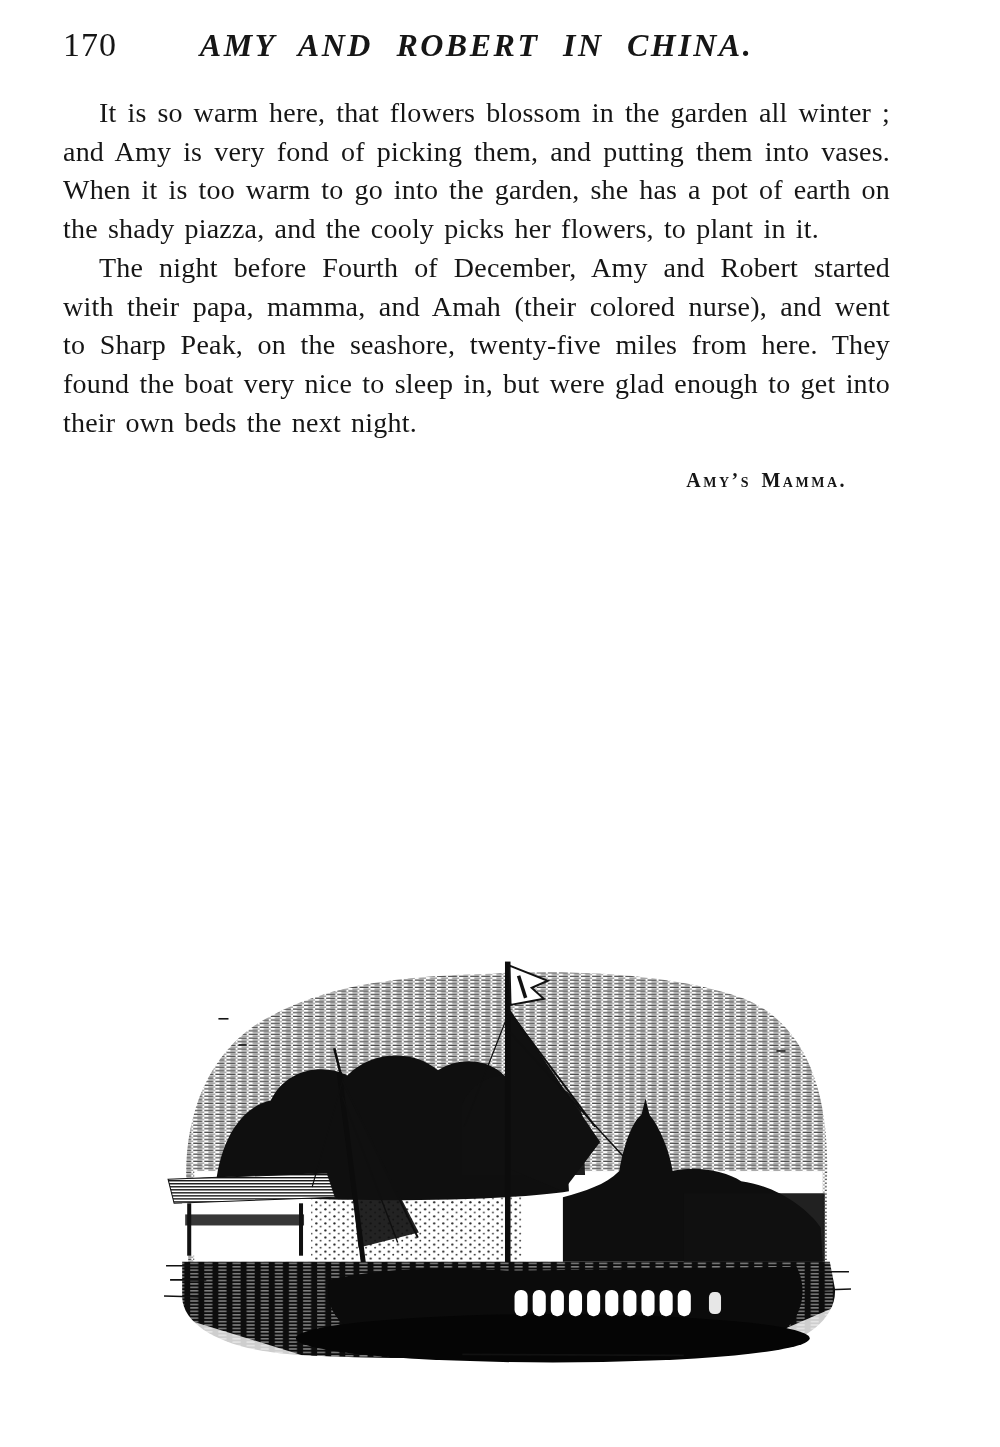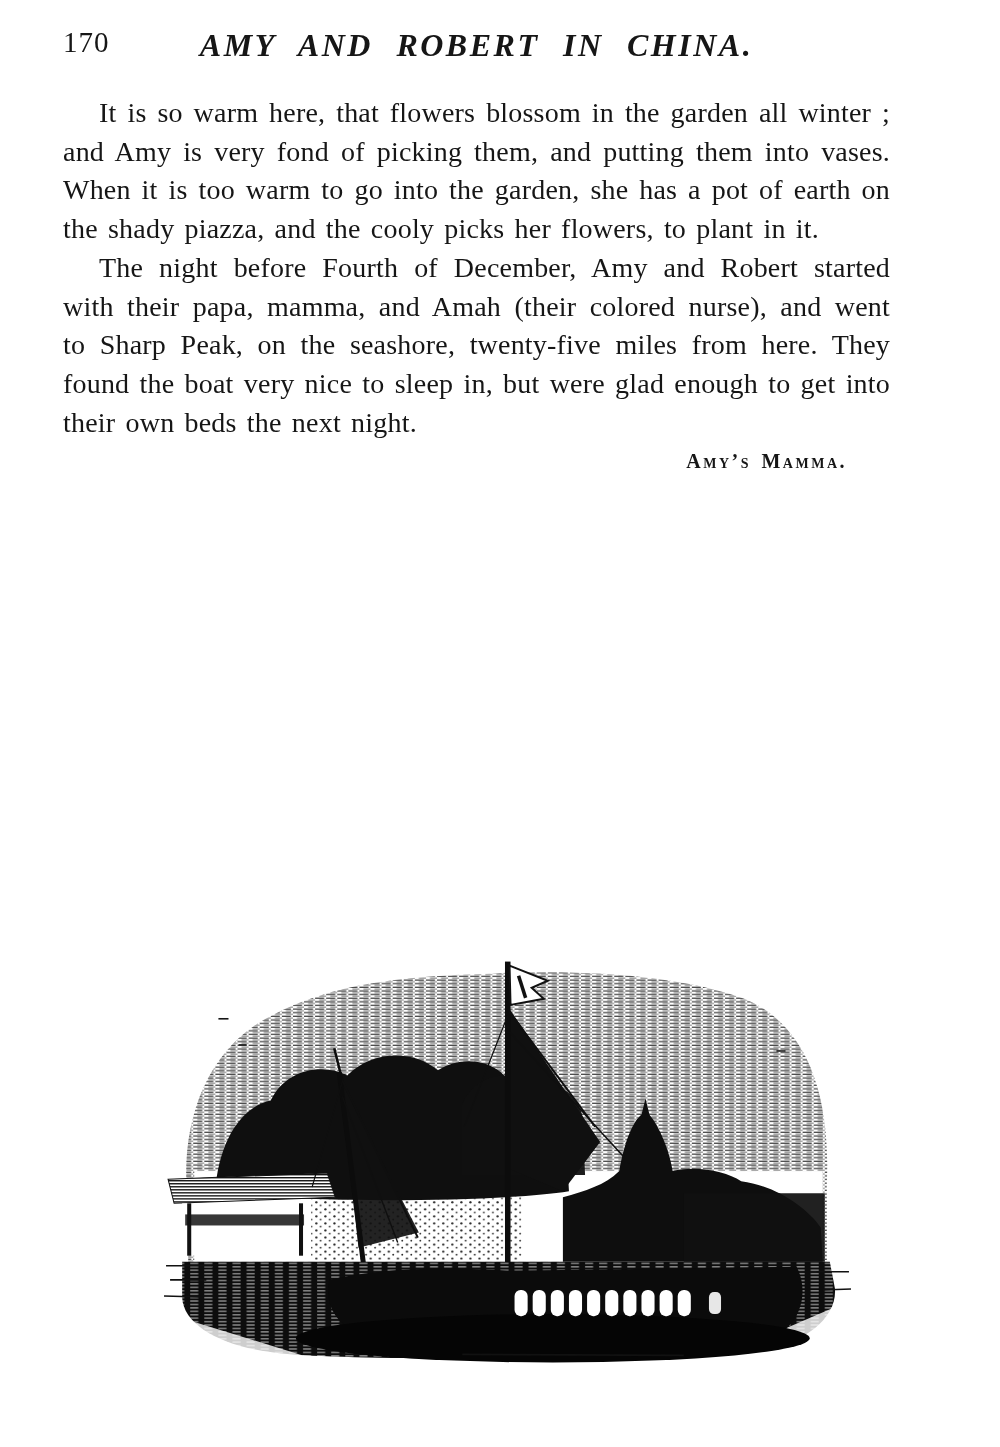--- a/index.html
+++ b/index.html
@@ -8,38 +8,38 @@
     width:1000px; height:1447px;
     margin:0 auto;
     background:#ffffff;
     color:#161616;
     font-family:"Liberation Serif","DejaVu Serif",serif;
     overflow:hidden;
   }
   .header { position:absolute; top:24px; left:63px; right:110px; height:40px; }
   .page-number {
     position:absolute; left:0; top:2px;
-    font-size:29px; letter-spacing:1px;
+    font-size:34px; letter-spacing:1px;
   }
   .running-title {
     position:absolute; left:0; right:0; top:3px; margin:0;
     text-align:center;
     font-size:32px; font-style:italic; font-weight:600;
     letter-spacing:2.5px; word-spacing:13px;
     white-space:nowrap;
   }
   .body-text {
     position:absolute; top:94px; left:63px; width:827px;
     font-size:28px; line-height:38.7px;
     text-align:justify; text-justify:inter-word;
     word-spacing:3px; letter-spacing:0.2px;
   }
   .body-text p { margin:0; text-indent:36px; }
   .signature {
-    margin-top:0; padding-right:43px;
+    margin-top:19px; padding-right:43px;
     text-align:right;
     font-variant:small-caps; font-weight:700;
     font-size:20px; letter-spacing:2.5px;
   }
   figure.illustration { position:absolute; left:160px; top:953px; margin:0; width:695px; height:412px; }
   figure.illustration svg { display:block; }
 </style>
 </head>
 <body>
 

